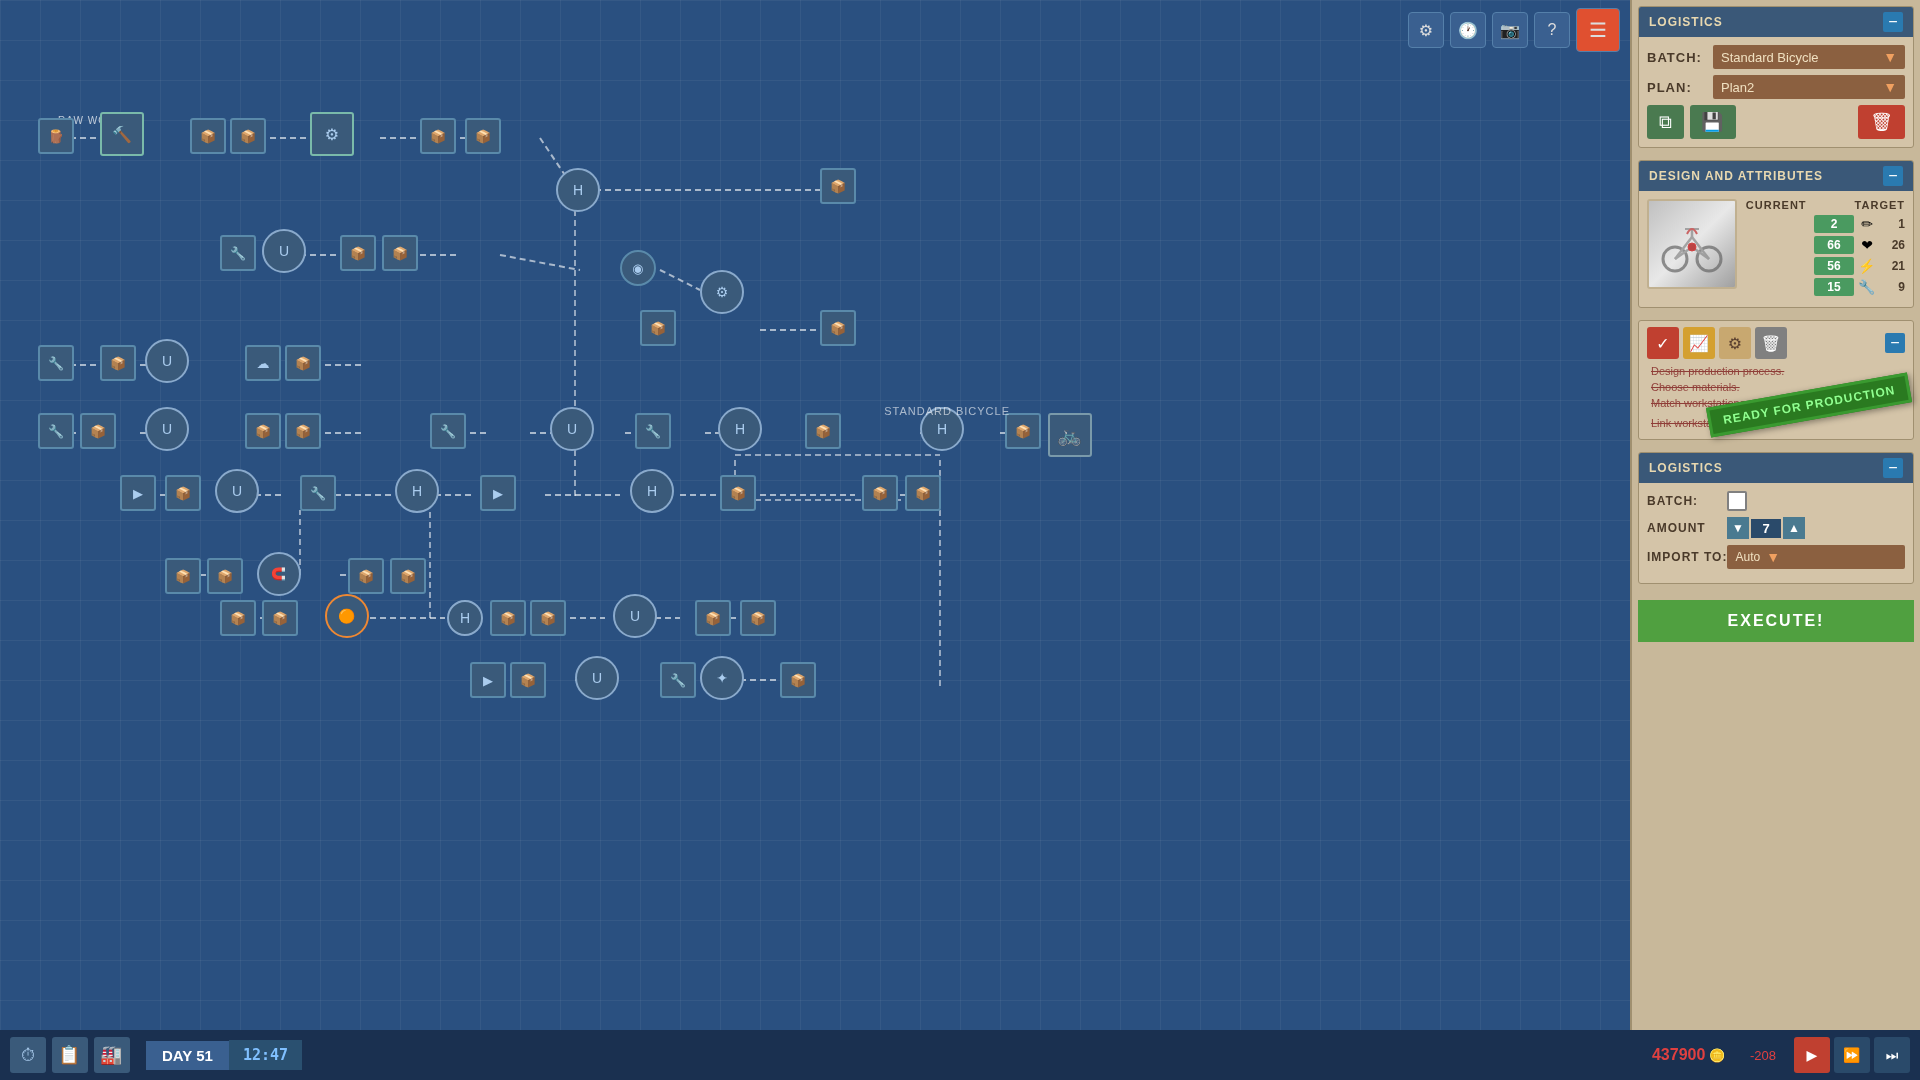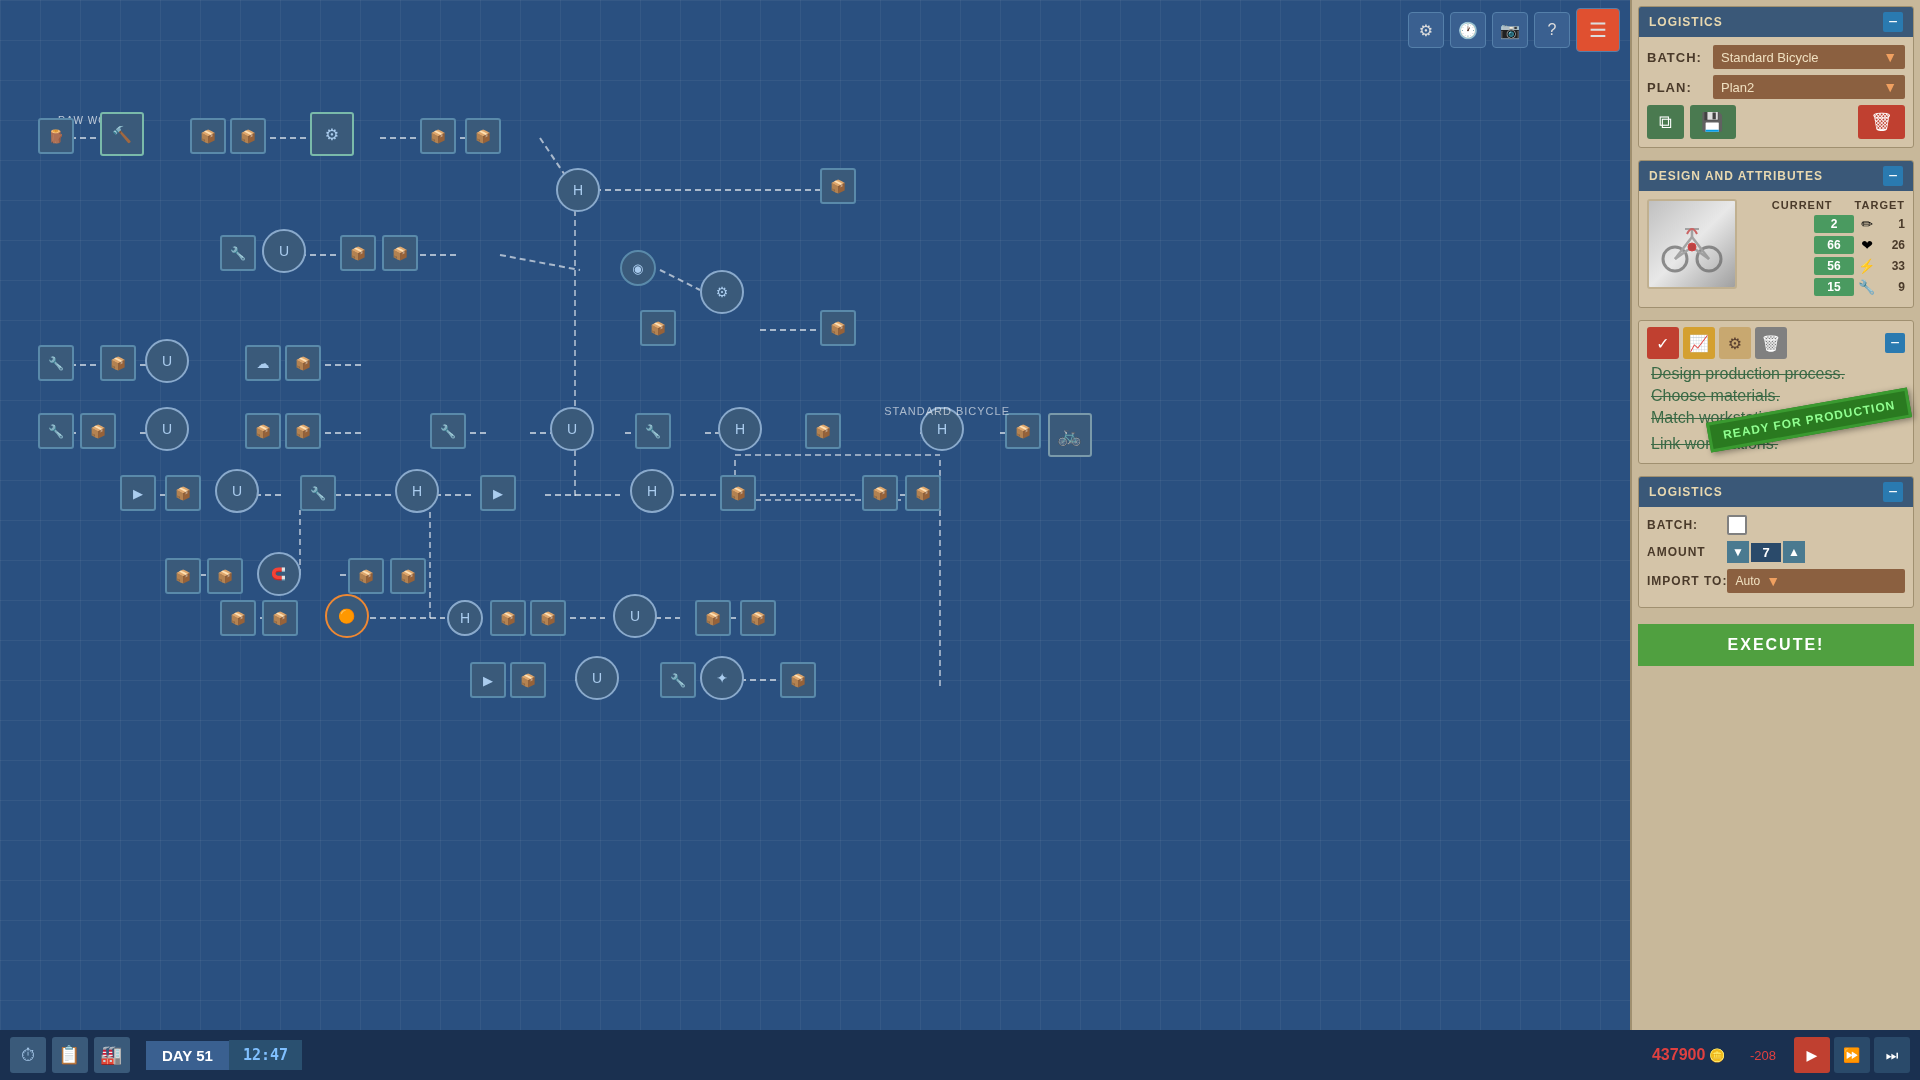--- a/index.html
+++ b/index.html
@@ -190,21 +190,21 @@
       opacity: 0.7;
     }
 
     .design-stats {
       flex: 1;
     }
 
     .stats-header {
       display: flex;
       justify-content: flex-end;
-      gap: 12px;
+      gap: 38px;
       margin-bottom: 4px;
     }
 
     .stats-col-label {
       font-size: 11px;
       font-weight: bold;
       color: #4a3a2a;
       letter-spacing: 1px;
     }
 
@@ -262,22 +262,22 @@
     .task-tab.active { background: #c04030; color: white; }
     .task-tab.yellow { background: #d4a030; color: white; }
     .task-tab.tan { background: #c8a870; color: #5a4030; }
     .task-tab.gray { background: #808080; color: white; }
 
     .task-list {
       padding: 6px 12px;
     }
 
     .task-item {
-      font-size: 16px;
-      color: #14532d;
+      font-size: 11px;
+      color: #7f1d1d;
       margin-bottom: 4px;
       text-decoration: line-through;
       opacity: 0.8;
     }
 
     
     .logistics-row {
       display: flex;
       align-items: center;
       margin-bottom: 6px;
@@ -850,21 +850,21 @@
           <span class="stat-target">1</span>
         </div>
         <div class="stat-row">
           <div class="stat-current">66</div>
           <span class="stat-icon">❤</span>
           <span class="stat-target">26</span>
         </div>
         <div class="stat-row">
           <div class="stat-current">56</div>
           <span class="stat-icon">⚡</span>
-          <span class="stat-target">33</span>
+          <span class="stat-target">21</span>
         </div>
         <div class="stat-row">
           <div class="stat-current">15</div>
           <span class="stat-icon">🔧</span>
           <span class="stat-target">9</span>
         </div>
       </div>
     </div>
   </div>
 

